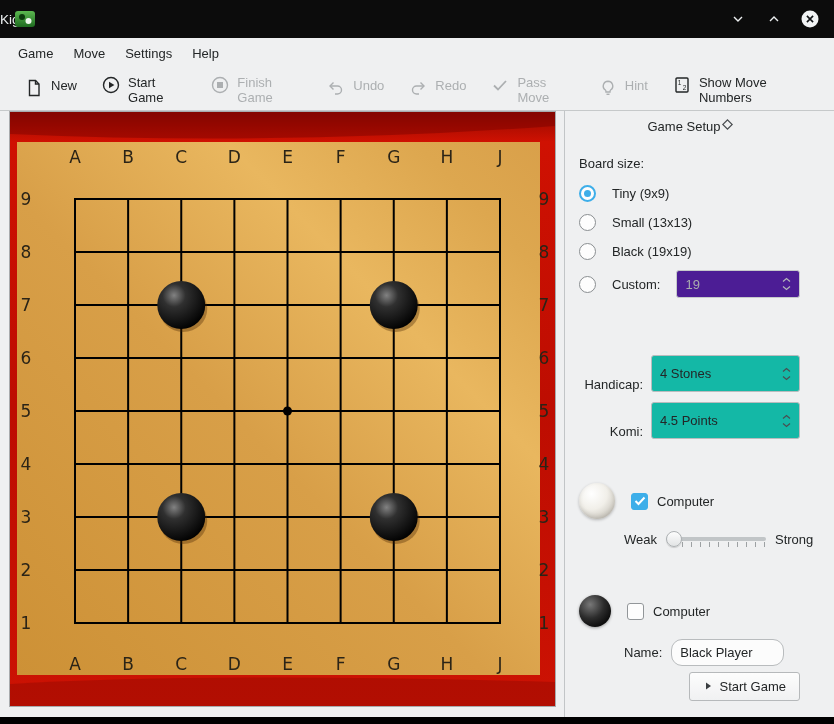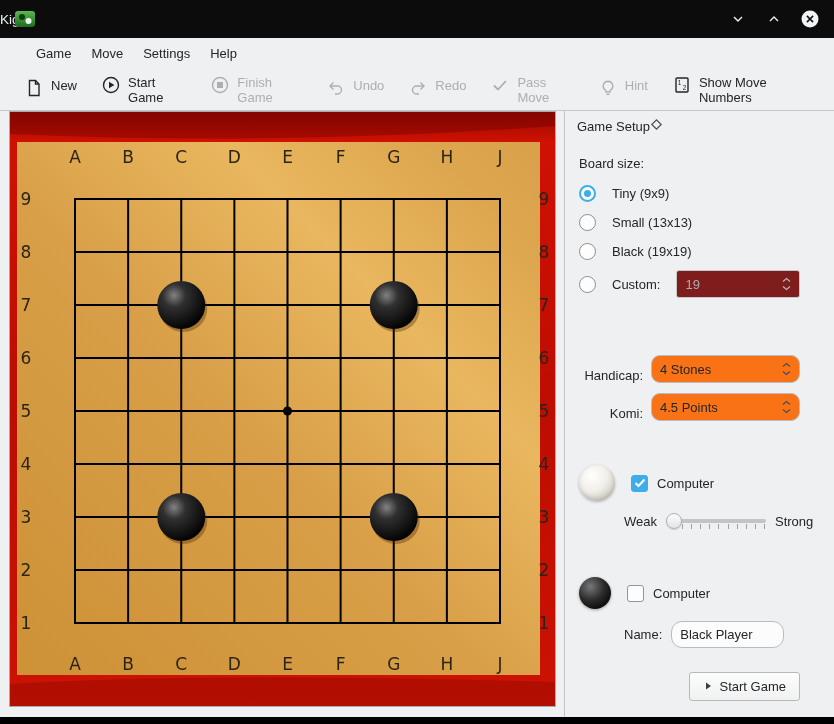--- a/index.html
+++ b/index.html
@@ -8,49 +8,49 @@
   .window{position:absolute;top:0;left:0;width:834px;height:717px;background:#eff0f1;display:flex;flex-direction:column;overflow:hidden}
 
   
   .titlebar{height:38px;background:#0c0c0c;display:flex;align-items:center;position:relative;flex:0 0 auto}
   .app-icon{margin-left:14px;display:flex;align-items:center;z-index:2}
   .tb-title{position:absolute;left:0;right:0;color:#eceff0;font-size:13.5px}
   .win-controls{margin-left:auto;margin-right:14px;display:flex;align-items:center;gap:16px;z-index:2}
   .win-btn{display:flex;align-items:center;justify-content:center;width:20px;height:20px}
 
   
-  .menubar{height:31px;display:flex;align-items:center;padding:0 26px;font-size:13px;color:#232627;flex:0 0 auto}
+  .menubar{height:31px;display:flex;align-items:center;padding:0 8px;font-size:13px;color:#232627;flex:0 0 auto}
   .menu-item{padding:5px 10px}
 
   
   .toolbar{height:42px;display:flex;align-items:center;padding:0 14px;gap:4px;border-bottom:1px solid #c6c9ca;flex:0 0 auto}
   .tbtn{display:flex;align-items:flex-start;gap:7px;padding:5px 10px;font-size:13px;color:#232627}
   .tbtn svg{flex:0 0 auto}
   .tbtn.disabled{color:#acafb1}
 
   
   .content{flex:1;display:flex;align-items:flex-start;overflow:hidden}
   .board-frame{width:547px;height:596px;margin-left:9px;border:1px solid #a8abad;background:#c00d02;flex:0 0 auto}
   #board-svg{display:block;width:545px;height:594px}
   #board-svg text.bl{font-size:17px;fill:#2b2417;text-anchor:middle;font-family:"DejaVu Sans",sans-serif}
 
   
   .dock{width:270px;height:100%;margin-left:auto;border-left:1px solid #c2c5c7;display:flex;flex-direction:column;font-size:13px;color:#232627;background:#eff0f1}
-  .dock-header{display:flex;align-items:center;justify-content:flex-start;padding:7px 30px 4px 12px}
+  .dock-header{display:flex;align-items:center;justify-content:center;padding:7px 30px 4px 12px}
   .dock-body{flex:1;display:flex;flex-direction:column;padding:12px 34px 16px 14px}
   .section-label{margin:6px 0 12px 0}
   .radio-row{display:flex;align-items:center;gap:16px;margin-bottom:9px;min-height:20px}
   .radio{width:17px;height:17px;border-radius:50%;border:1px solid #8a8e91;background:#fdfdfd;position:relative;flex:0 0 auto}
   .radio.checked{border:2px solid #3daee9}
   .radio.checked::after{content:"";position:absolute;inset:3px;border-radius:50%;background:#3daee9}
-  .spinbox{width:140px;height:28px;margin-left:auto;border:1px solid #c6c9cb;border-radius:3px;background:#7f1d1d;display:flex;align-items:center;justify-content:space-between;padding:0 8px;color:#a9acae}
+  .spinbox{width:140px;height:28px;margin-left:auto;border:1px solid #c6c9cb;border-radius:3px;background:#4c1d95;display:flex;align-items:center;justify-content:space-between;padding:0 8px;color:#a9acae}
   .form-row{display:flex;align-items:flex-end;margin-top:10px}
   .form-row.first{margin-top:48px}
   .form-label{width:64px;text-align:right;margin-right:8px;flex:0 0 auto}
-  .combo{width:150px;height:28px;border:1px solid #b9bcbe;border-radius:9px;background:#f97316;display:flex;align-items:center;justify-content:space-between;padding:0 8px}
+  .combo{width:150px;height:37px;border:1px solid #b9bcbe;border-radius:3px;background:#14b8a6;display:flex;align-items:center;justify-content:space-between;padding:0 8px}
   .arrows{display:flex;flex-direction:column;gap:2px;align-items:center}
   .player-row{display:flex;align-items:center;margin-top:44px;min-height:36px}
   .stone{border-radius:50%;flex:0 0 auto}
   .stone.white{width:36px;height:36px;background:radial-gradient(circle at 35% 30%,#ffffff 0%,#f1efe9 45%,#cac6bd 80%,#a6a298 100%);box-shadow:0 1px 3px rgba(0,0,0,.25), inset 0 -2px 4px rgba(0,0,0,.12)}
   .stone.black-s{width:32px;height:32px;background:radial-gradient(circle at 35% 30%,#787878 0%,#2c2c2c 45%,#000 88%);box-shadow:0 1px 3px rgba(0,0,0,.35)}
   .check-row{display:flex;align-items:center;gap:9px;margin-left:16px}
   .checkbox{width:17px;height:17px;border:1px solid #929699;border-radius:3px;background:#fdfdfd;display:flex;align-items:center;justify-content:center;flex:0 0 auto}
   .checkbox svg{display:none}
   .checkbox.checked{background:#3daee9;border-color:#3daee9}
   .checkbox.checked svg{display:block}

